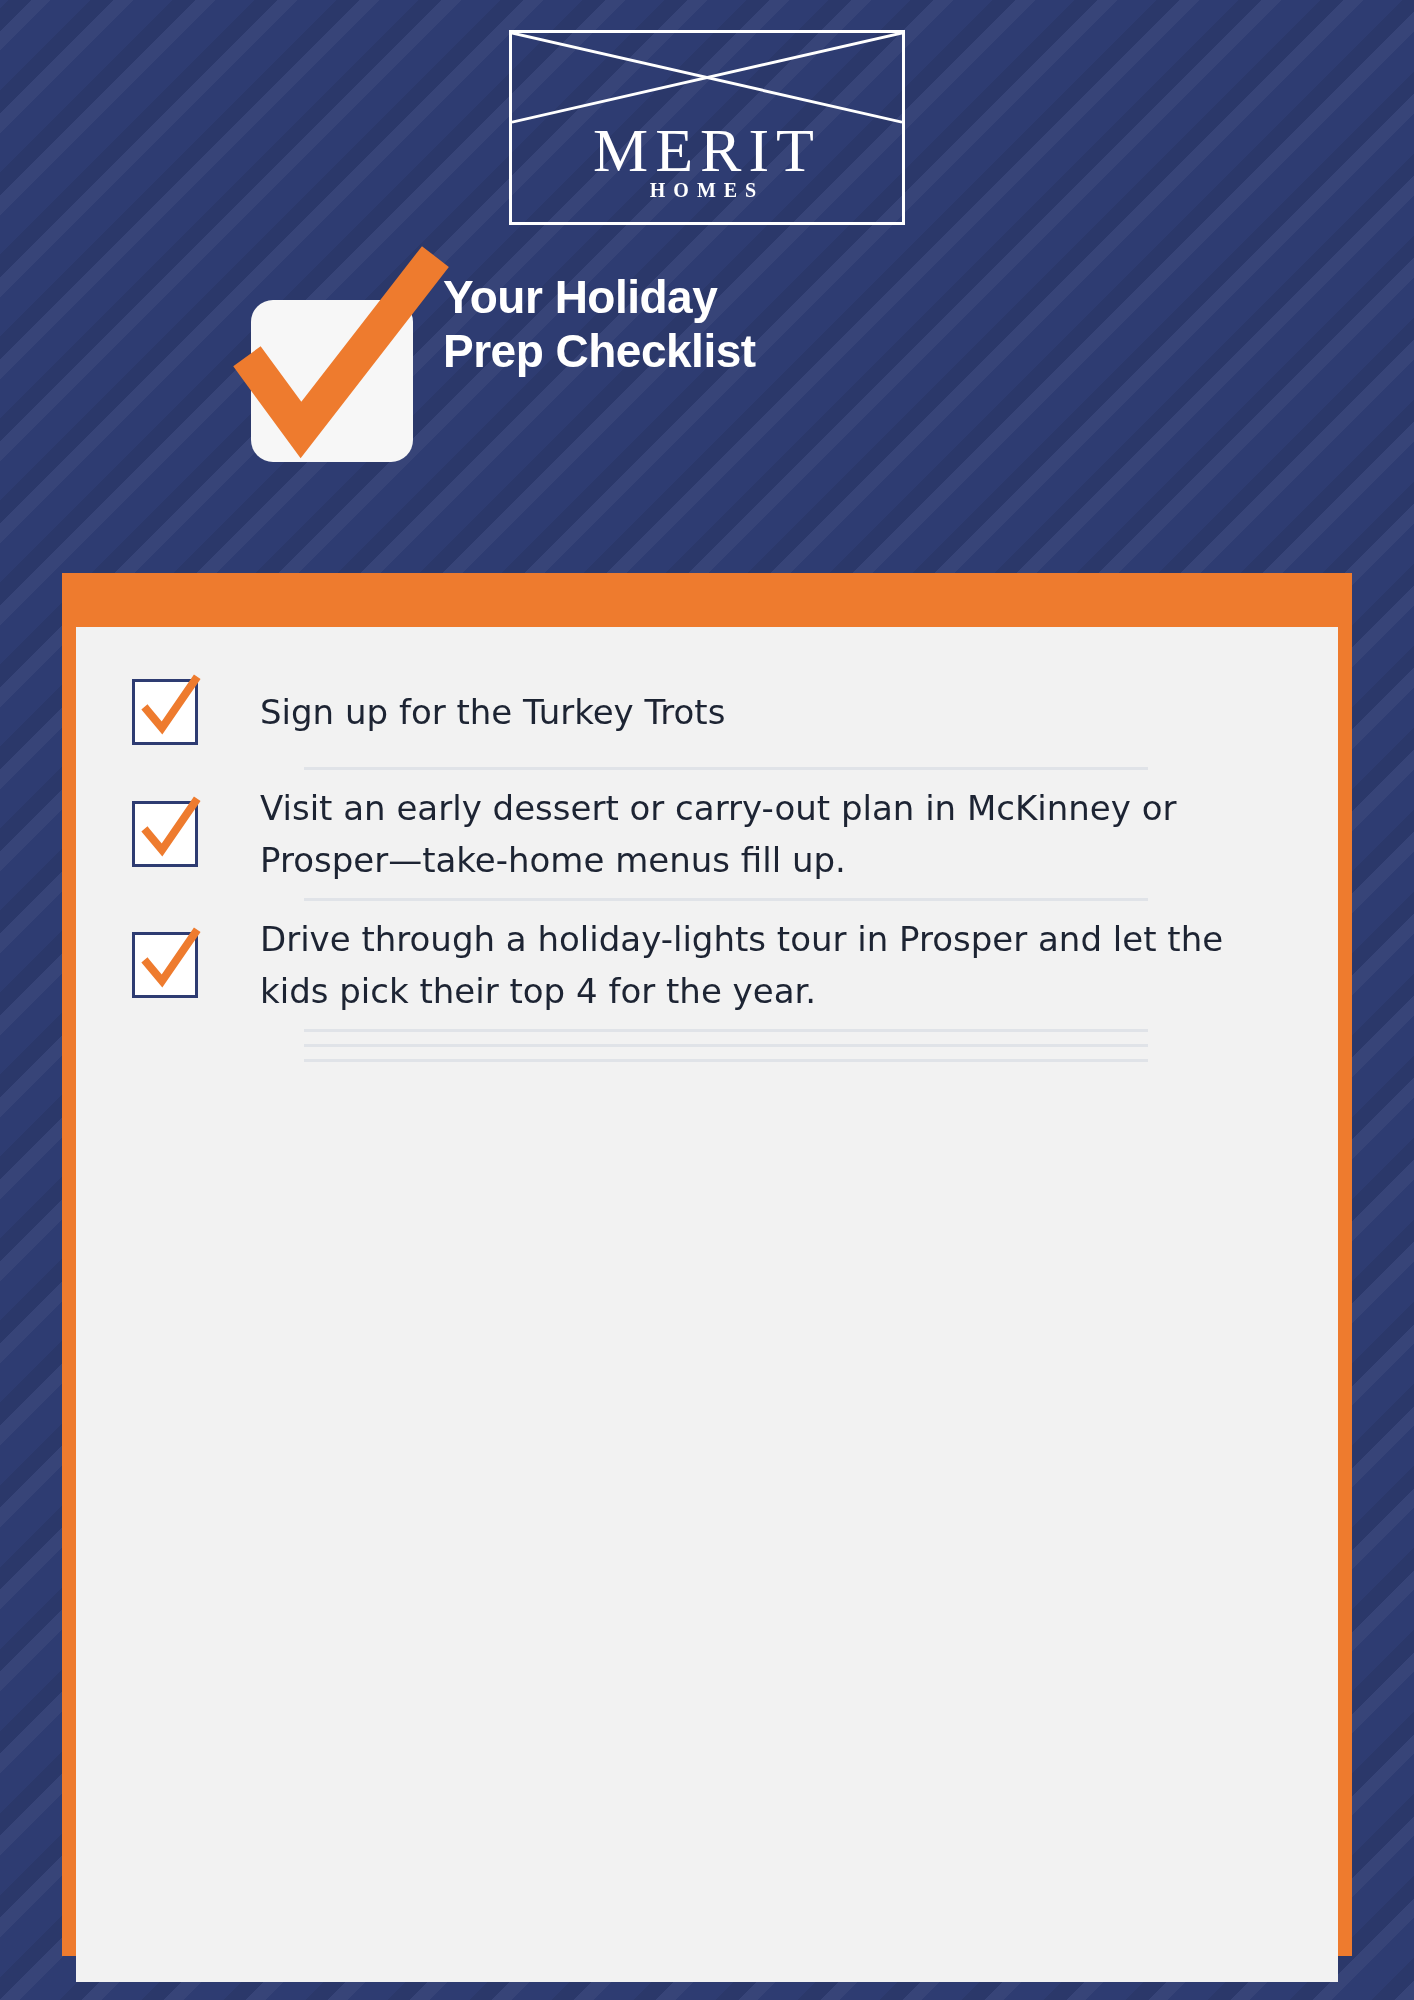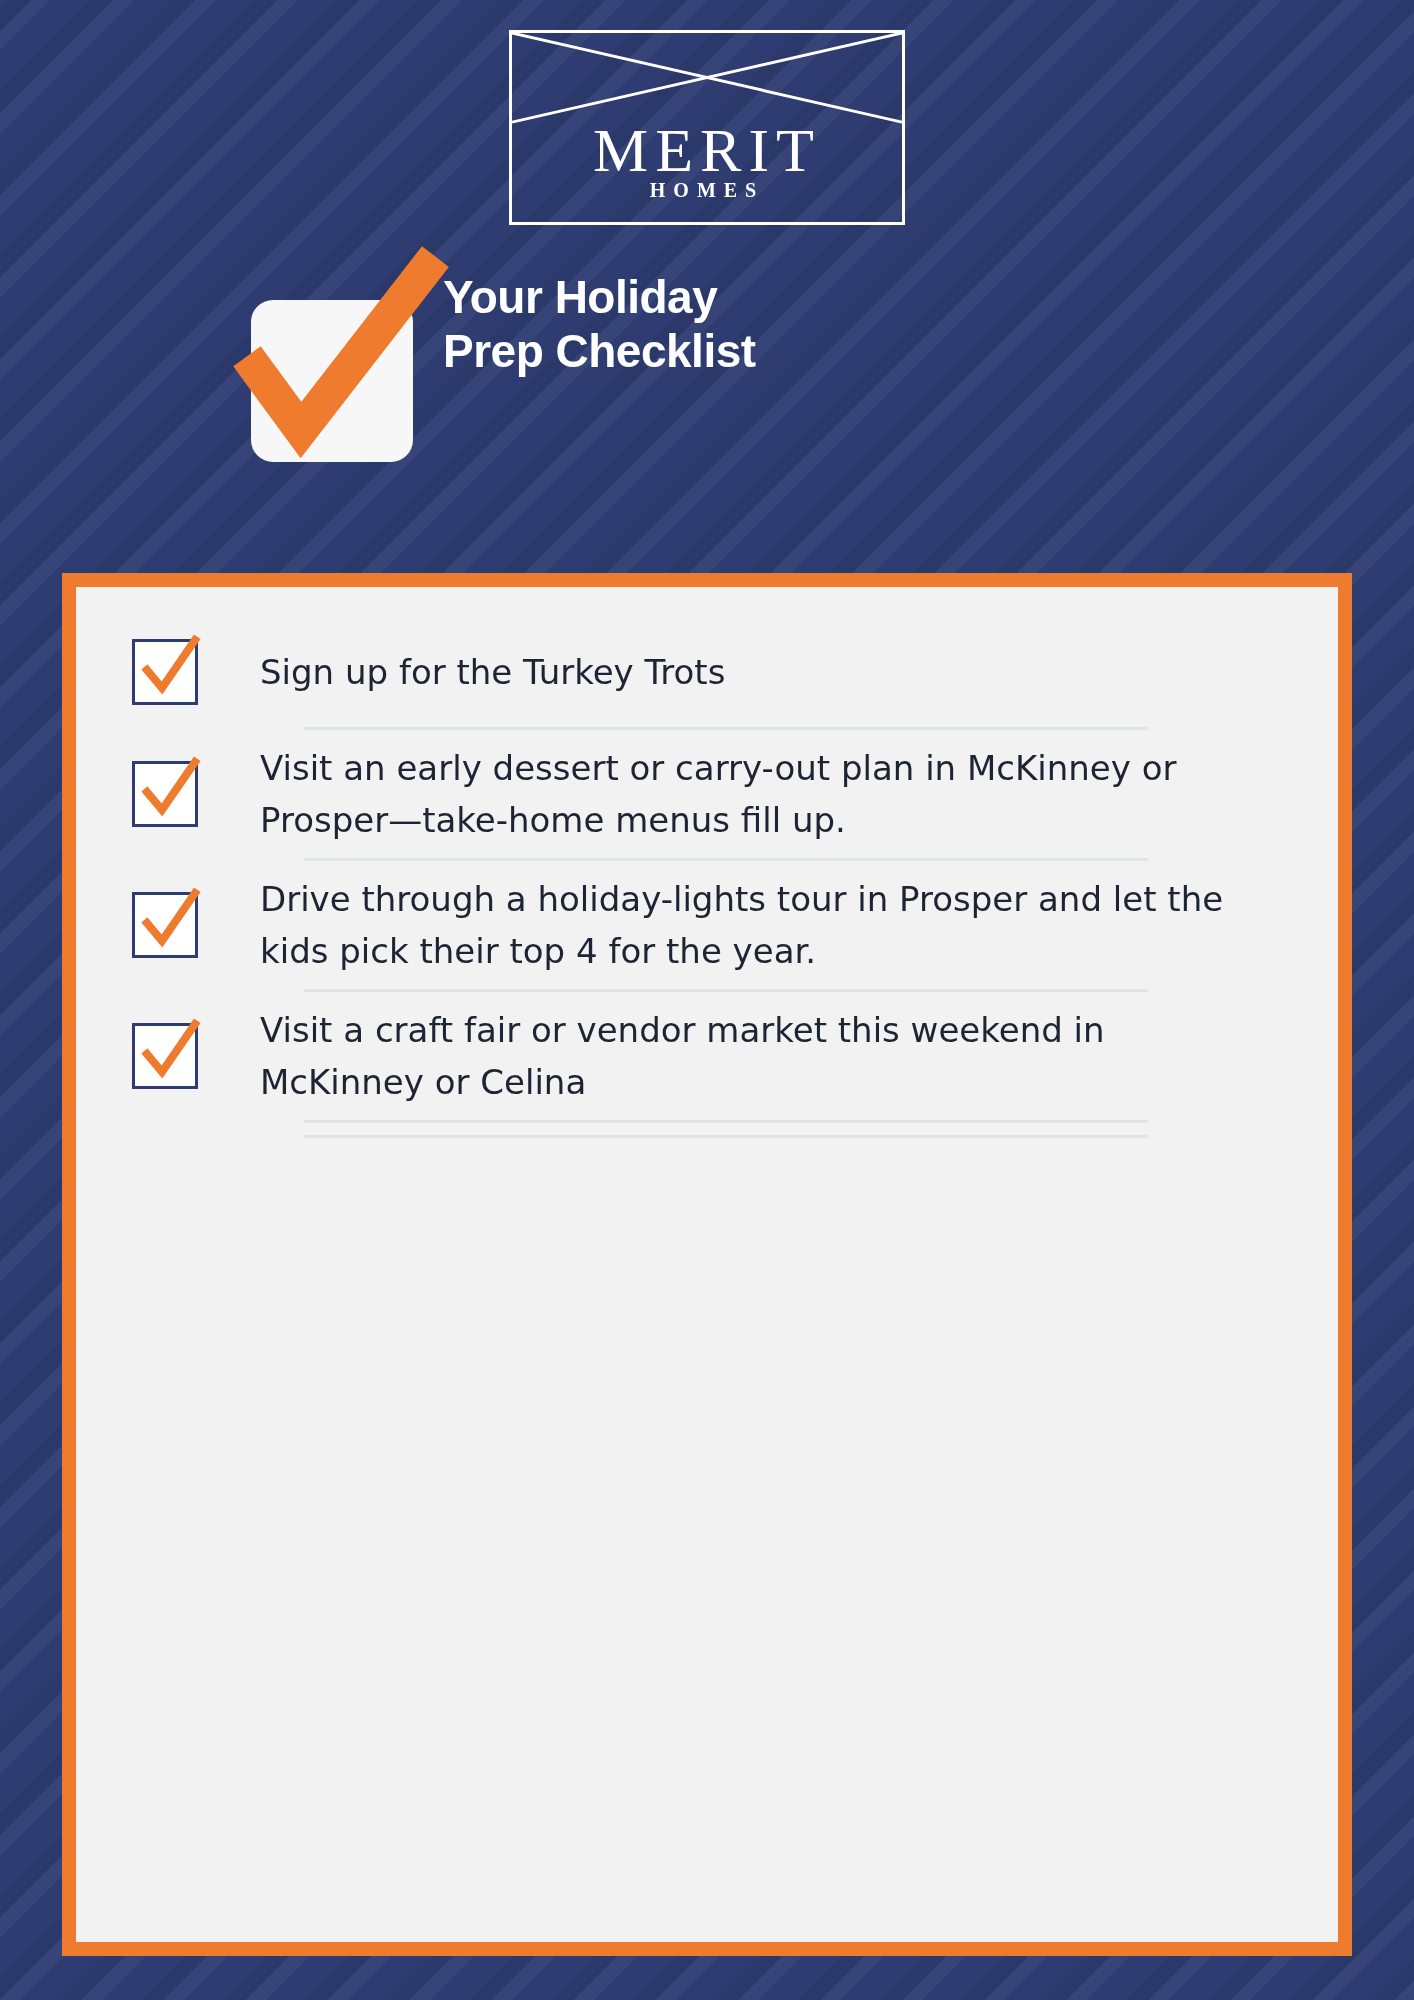--- a/index.html
+++ b/index.html
@@ -124,20 +124,21 @@
     padding: 14px;
     box-sizing: border-box;
   }
   .card-inner {
     width: 100%;
     height: 100%;
     background: #f2f2f2;
     box-sizing: border-box;
     padding: 42px 70px 20px 46px;
     overflow: hidden;
+    margin-top: 40px;
   }
 
   .item {
     display: flex;
     align-items: center;
     padding: 0;
     min-height: 86px;
   }
   .item-box {
     width: 66px;
@@ -223,28 +224,20 @@
       <div class="item">
         <div class="item-box">
           <svg width="62" height="70" viewBox="0 0 62 70">
             <path d="M10 36 L25 54 L58 6" stroke="#ee7b2e" stroke-width="8" fill="none" stroke-linecap="square"></path>
           </svg>
         </div>
         <div class="item-text">Drive through a holiday-lights tour in Prosper and let the kids pick their top 4 for the year.</div>
       </div>
       <div class="divider"></div>
 
-      <div class="item">
-        <div class="item-box">
-          <svg width="62" height="70" viewBox="0 0 62 70">
-            <path d="M10 36 L25 54 L58 6" stroke="#ee7b2e" stroke-width="8" fill="none" stroke-linecap="square"></path>
-          </svg>
-        </div>
-        <div class="item-text">Visit a craft fair or vendor market this weekend in McKinney or Celina</div>
-      </div>
       <div class="divider"></div>
 
       <div class="divider"></div>
 
     </div>
   </div>
 
 </div>
 
 </body></html>

